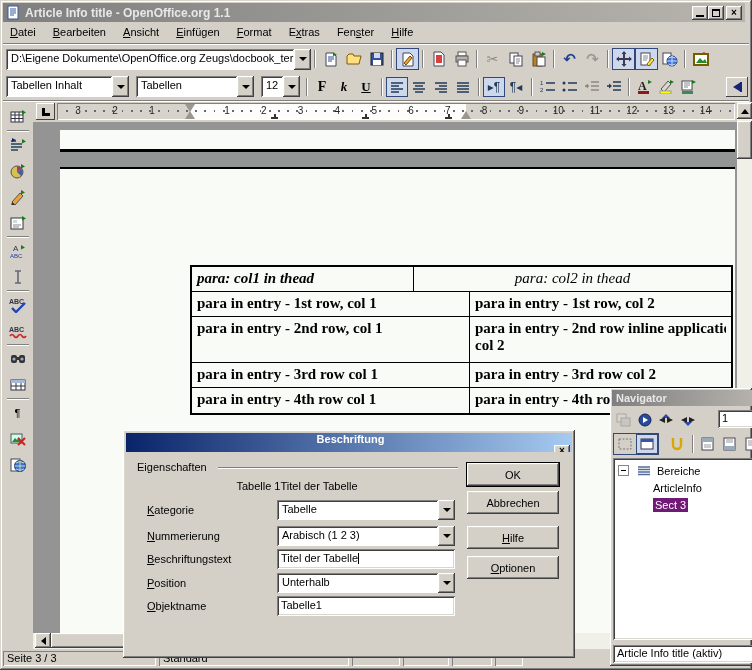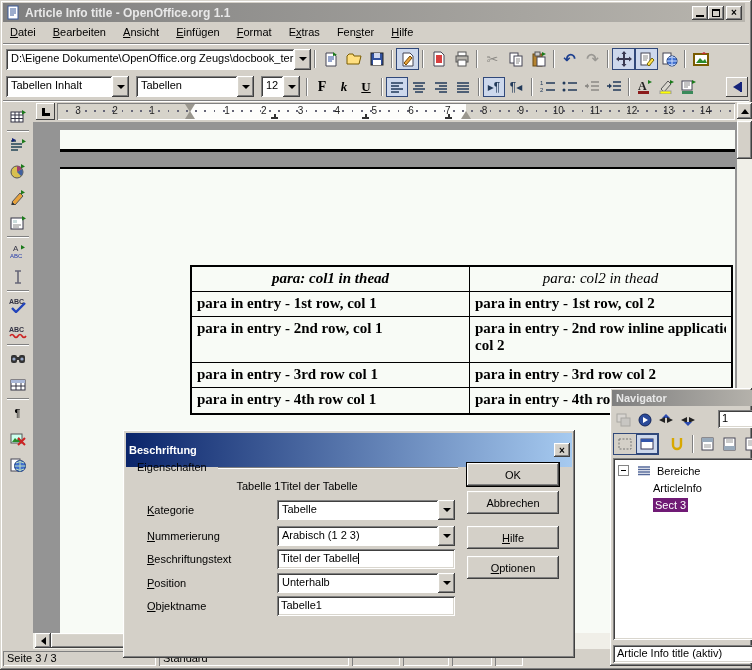--- a/index.html
+++ b/index.html
@@ -419,21 +419,21 @@
   </div>
 
   <div class="abs" style="left:33px;top:122px;width:704px;height:511px;background:#949494;overflow:hidden;">
 
     <div class="abs" style="left:27px;top:8px;width:675px;height:22px;background:#f8fbf6;border-bottom:3px solid #000;"></div>
 
     <div class="abs" style="left:27px;top:45px;width:675px;height:466px;background:#f8fbf6;border-top:2px solid #000;overflow:hidden;">
 
       <div class="abs doc-serif" style="left:130px;top:96px;width:543px;border:2px solid #000;">
         <div style="display:flex;height:25px;border-bottom:1px solid #000;">
-          <div class="cell" style="width:278px;border-right:1px solid #000;text-align:center;font-weight:bold;font-style:italic;">para: col1 in thead</div>
+          <div class="cell" style="width:222px;border-right:1px solid #000;text-align:left;font-weight:bold;font-style:italic;">para: col1 in thead</div>
           <div class="cell" style="flex:1;text-align:center;font-weight:normal;font-style:italic;">para: col2 in thead</div>
         </div>
         <div style="display:flex;height:25px;border-bottom:1px solid #000;">
           <div class="cell" style="width:278px;border-right:1px solid #000;">para in entry - 1st row, col 1</div>
           <div class="cell" style="flex:1;">para in entry - 1st row, col 2</div>
         </div>
         <div style="display:flex;height:46px;border-bottom:1px solid #000;">
           <div class="cell" style="width:278px;border-right:1px solid #000;">para in entry - 2nd row, col 1</div>
           <div class="cell" style="flex:1;"><span style="white-space:nowrap;display:block;overflow:hidden;"><span>para in entry - 2nd row </span><b>inline applicatio</b></span><span>col 2</span></div>
         </div>
@@ -564,21 +564,21 @@
       </div>
       <div class="tree-item">
         <span style="margin-left:40px;background:#701a75;color:#fff;padding:1px 2px;">Sect 3</span>
       </div>
     </div>
 
     <div class="abs sunken" style="left:3px;top:257px;width:142px;height:18px;padding:2px 4px;white-space:nowrap;">Article Info title (aktiv)</div>
   </div>
 
   <div class="abs raised" style="left:123px;top:430px;width:452px;height:228px;z-index:10;">
-    <div class="abs titlebar active-grad" style="left:3px;top:3px;width:446px;height:34px;padding-left:3px;font-size:11px;">
+    <div class="abs titlebar active-grad" style="left:3px;top:3px;width:446px;height:19px;padding-left:3px;font-size:11px;flex-direction:column;">
       <span>Beschriftung</span>
       <span class="winbtn raised" style="margin-left:auto;margin-right:2px;">×</span>
     </div>
 
     <span class="abs" style="left:14px;top:31px;">Eigenschaften</span>
     <span class="abs" style="left:95px;top:37px;width:240px;height:2px;box-shadow:inset 0 1px #808080, inset 0 -1px #fff;"></span>
 
     <span class="abs" style="left:14px;top:50px;width:320px;text-align:center;">Tabelle 1Titel der Tabelle</span>
 
     <span class="dlg-label" style="top:74px;"><span></span><span class="acc">K</span><span>ategorie</span></span>

